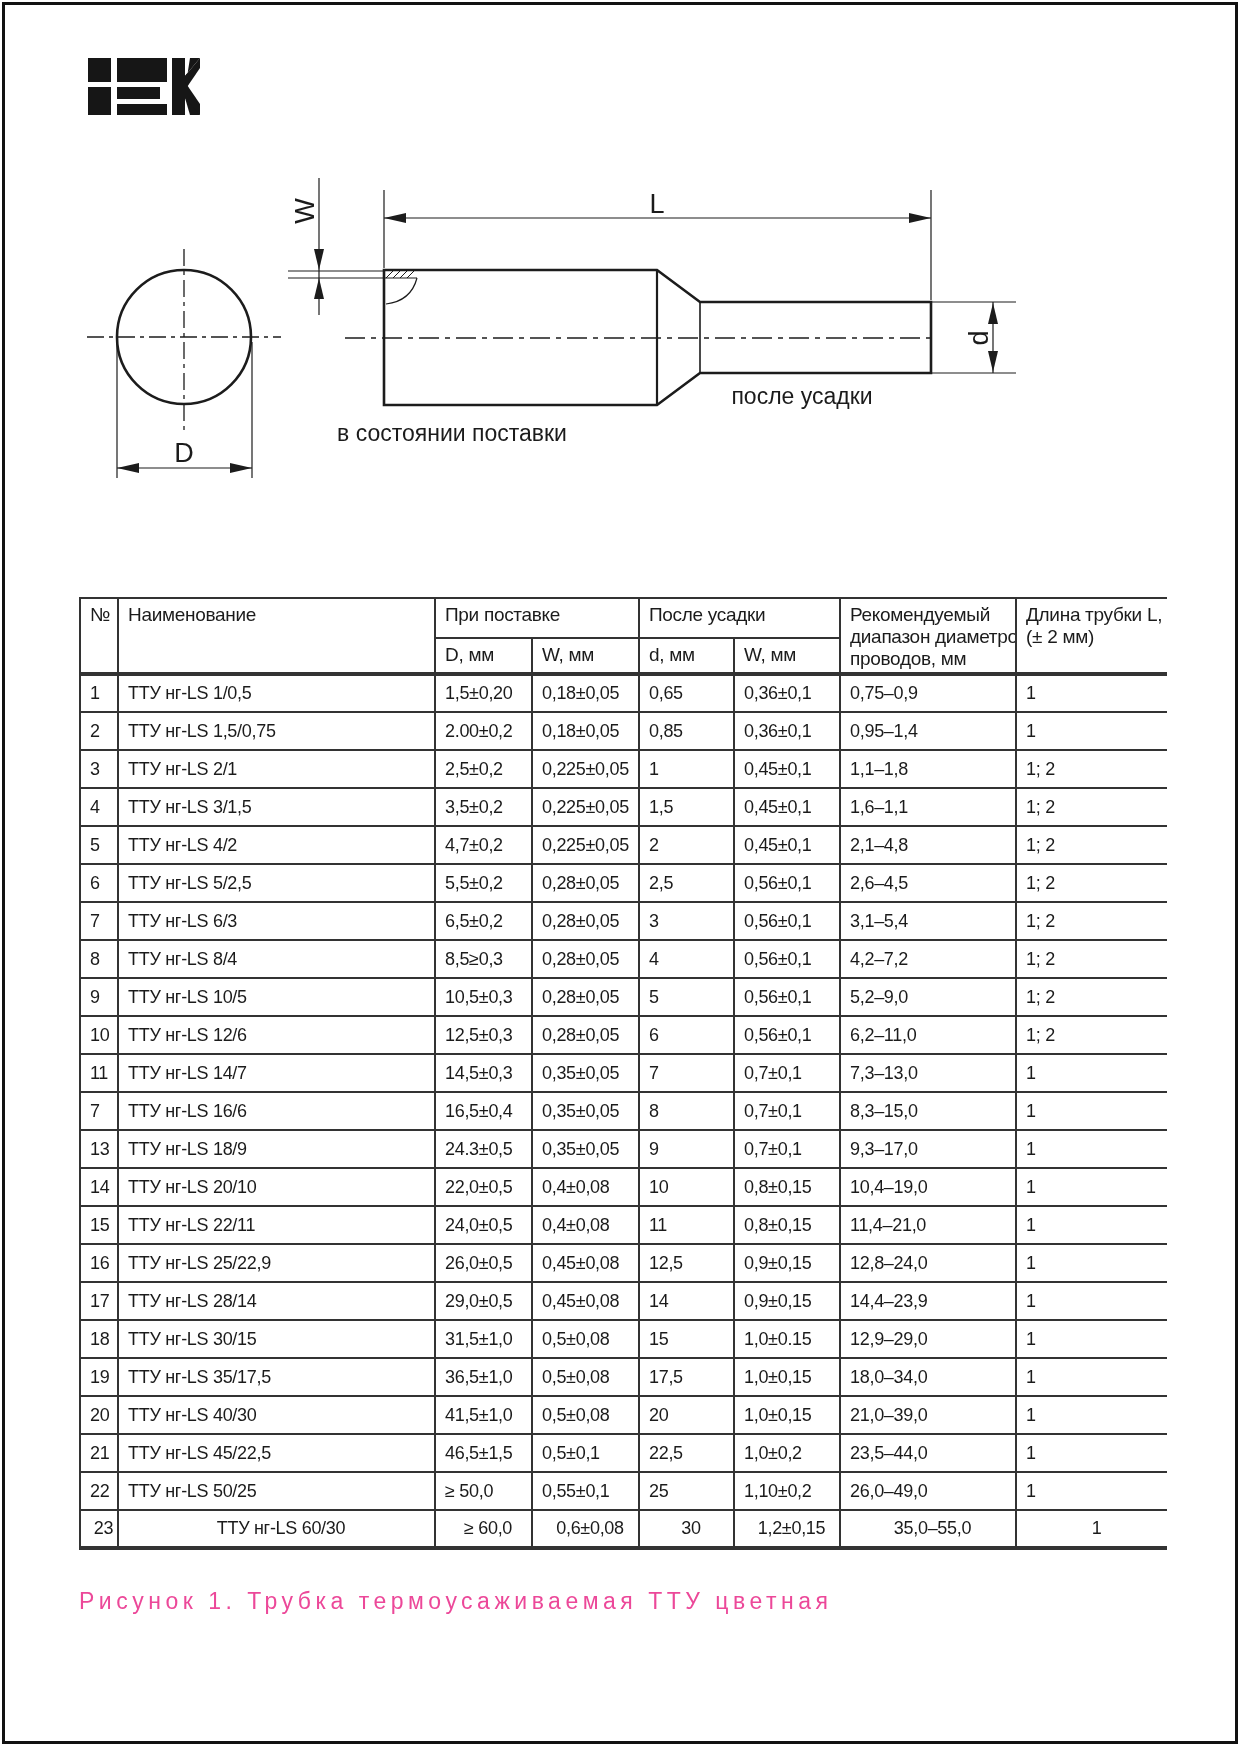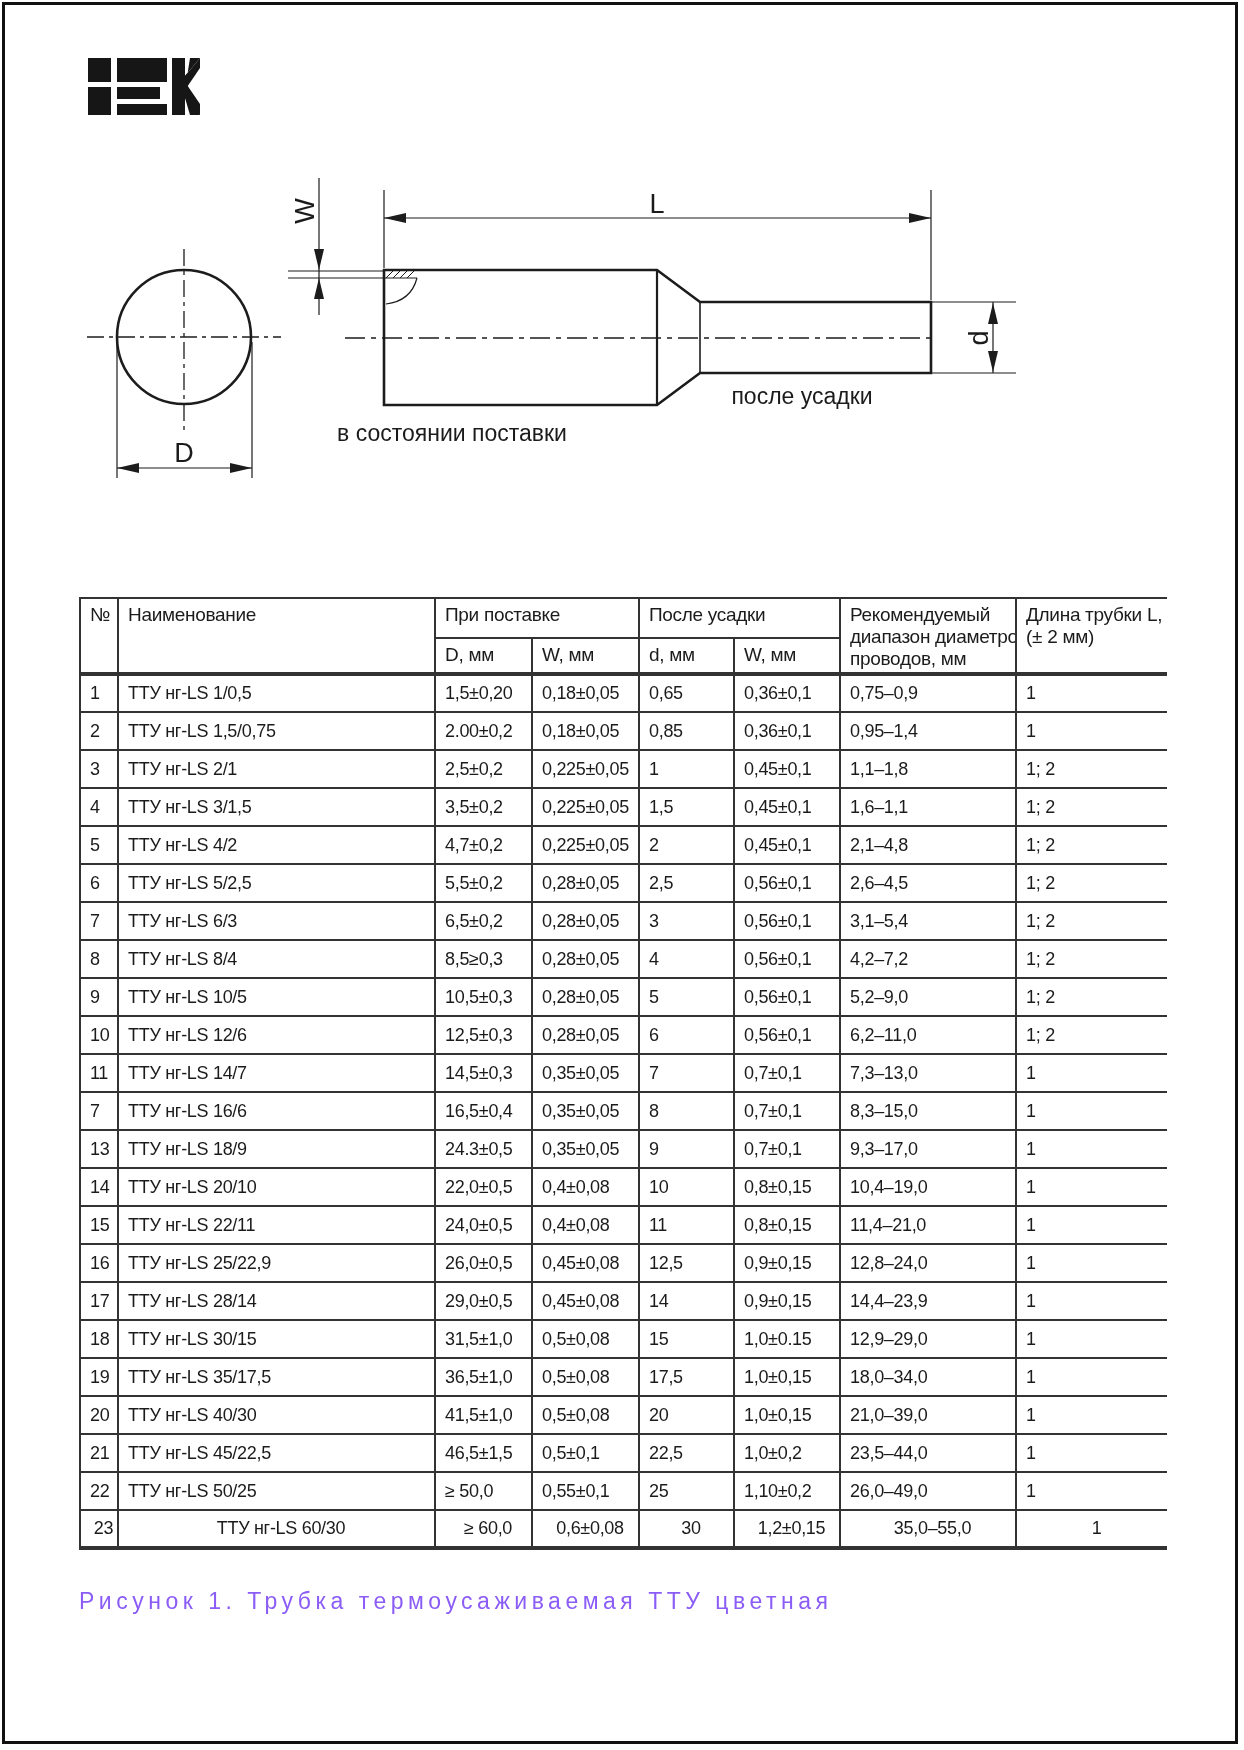--- a/index.html
+++ b/index.html
@@ -35,21 +35,21 @@
   table.spec thead tr.h2{height:36px;}
   table.spec th.hb{border-bottom:4px solid #333;}
   table.spec tbody tr{height:38px;}
   table.spec tbody tr:last-child td{border-bottom:4px solid #333;text-align:center;}
   table.spec td{font-size:18px;}
   td.c0{text-align:center;padding-left:0;}
   th.num-h{text-align:center;padding-left:0;}
   .pre{white-space:pre;}
   .caption{
     position:absolute;left:79px;top:1588px;font-size:23px;letter-spacing:4.5px;
-    color:#8b5cf6;white-space:nowrap;
+    color:#ec4899;white-space:nowrap;
   }
 </style>
 </head>
 <body>
 
 <div class="page-frame"></div>
 
 <svg class="logo" width="114" height="59" viewBox="0 0 114 59">
   <g fill="#161616">
     <rect x="2" y="2" width="23" height="24"></rect>

